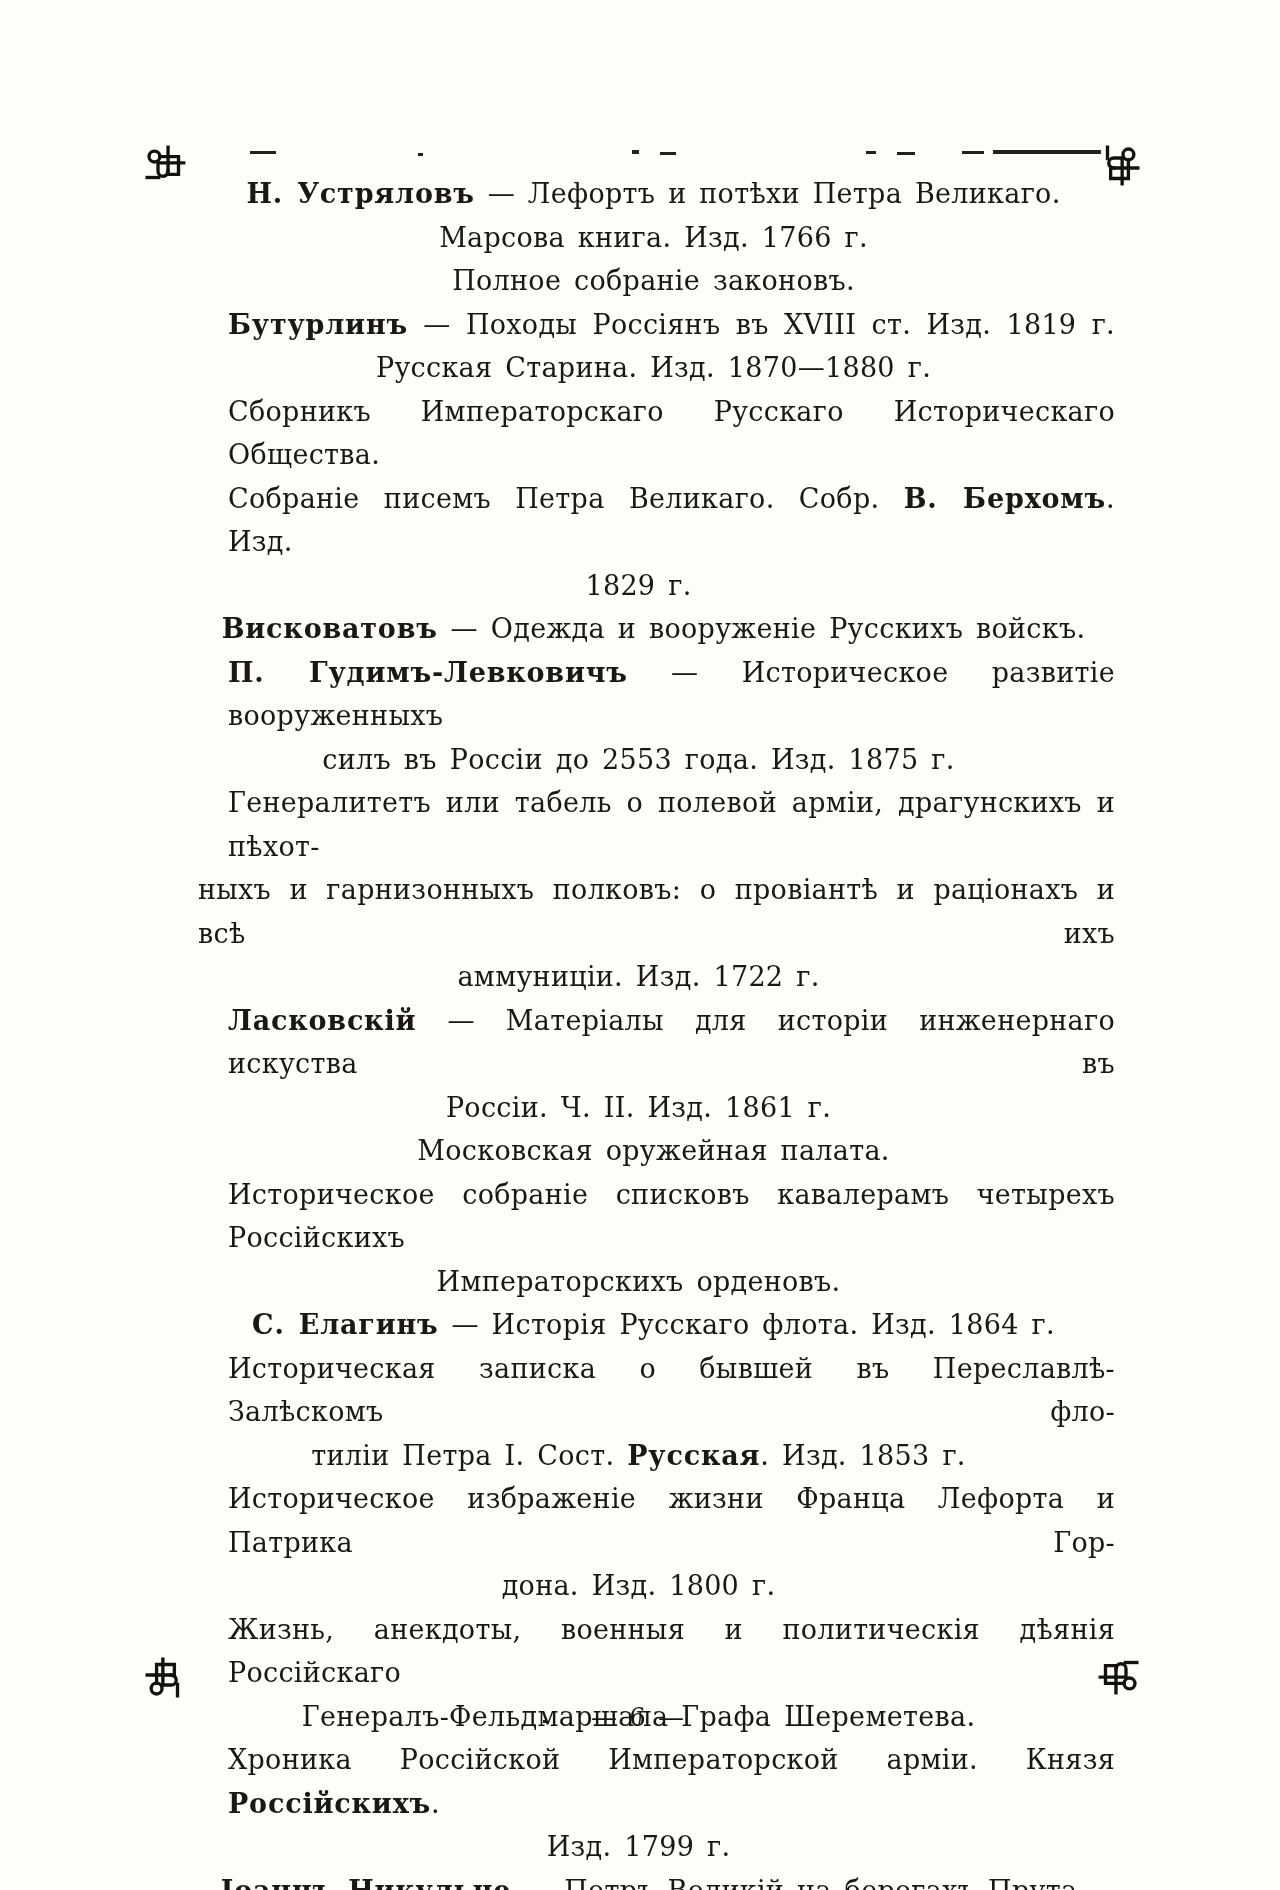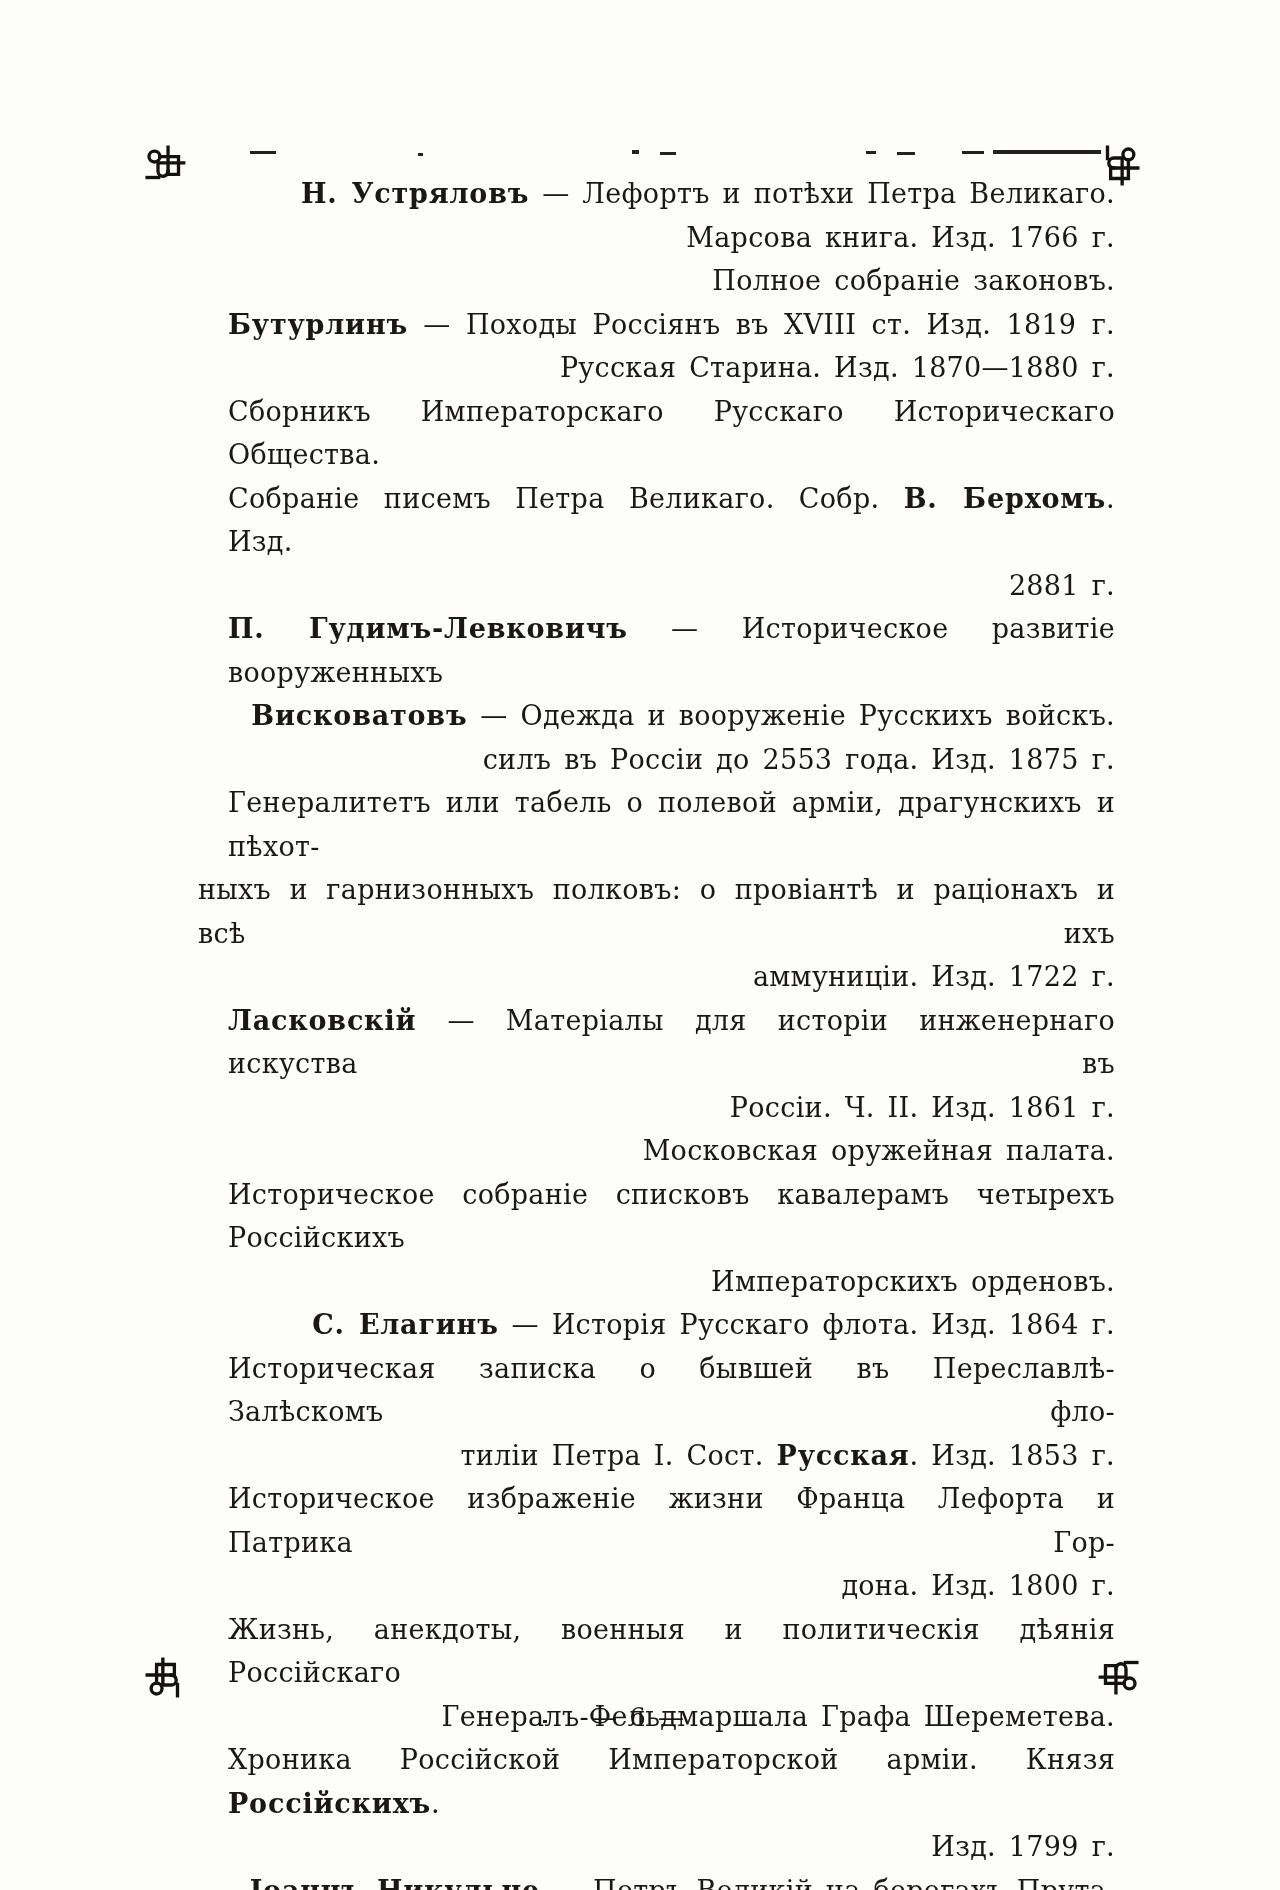--- a/index.html
+++ b/index.html
@@ -42,21 +42,21 @@
     position: absolute;
     left: 162px;
     top: 172px;
     width: 953px;
     font-size: 27px;
     line-height: 43.5px;
     letter-spacing: 0.3px;
     word-spacing: 4px;
   }
   .line {
-    text-align: right;
+    text-align: center;
     white-space: normal;
   }
   .line.first {
     padding-left: 30px;
   }
   .line.just {
     text-align: justify;
     text-align-last: justify;
     text-justify: inter-word;
     margin-left: 36px;
@@ -118,23 +118,23 @@
   <div class="dash" style="left:543px; top:1720px; width:4px; height:3px;"></div>
 
   <main class="text-block">
       <div class="line first"><b class="name">Н. Устряловъ</b><span> — Лефортъ и потѣхи Петра Великаго.</span></div>
       <div class="line first"><span>Марсова книга. Изд. 1766 г.</span></div>
       <div class="line first"><span>Полное собраніе законовъ.</span></div>
       <div class="line first just"><b class="name">Бутурлинъ</b><span> — Походы Россіянъ въ XVIII ст. Изд. 1819 г.</span></div>
       <div class="line first"><span>Русская Старина. Изд. 1870—1880 г.</span></div>
       <div class="line first just"><span>Сборникъ Императорскаго Русскаго Историческаго Общества.</span></div>
       <div class="line first just"><span>Собраніе писемъ Петра Великаго. Собр. </span><b class="name">В. Берхомъ</b><span>. Изд.</span></div>
-      <div class="line"><span>2881 г.</span></div>
+      <div class="line"><span>1829 г.</span></div>
+      <div class="line first"><b class="name">Висковатовъ</b><span> — Одежда и вооруженіе Русскихъ войскъ.</span></div>
       <div class="line first just"><b class="name">П. Гудимъ-Левковичъ</b><span> — Историческое развитіе вооруженныхъ</span></div>
-      <div class="line first"><b class="name">Висковатовъ</b><span> — Одежда и вооруженіе Русскихъ войскъ.</span></div>
       <div class="line"><span>силъ въ Россіи до 2553 года. Изд. 1875 г.</span></div>
       <div class="line first just"><span>Генералитетъ или табель о полевой арміи, драгунскихъ и пѣхот-</span></div>
       <div class="line just"><span>ныхъ и гарнизонныхъ полковъ: о провіантѣ и раціонахъ и всѣ ихъ</span></div>
       <div class="line"><span>аммуниціи. Изд. 1722 г.</span></div>
       <div class="line first just"><b class="name">Ласковскій</b><span> — Матеріалы для исторіи инженернаго искуства въ</span></div>
       <div class="line"><span>Россіи. Ч. II. Изд. 1861 г.</span></div>
       <div class="line first"><span>Московская оружейная палата.</span></div>
       <div class="line first just"><span>Историческое собраніе списковъ кавалерамъ четырехъ Россійскихъ</span></div>
       <div class="line"><span>Императорскихъ орденовъ.</span></div>
       <div class="line first"><b class="name">С. Елагинъ</b><span> — Исторія Русскаго флота. Изд. 1864 г.</span></div>

